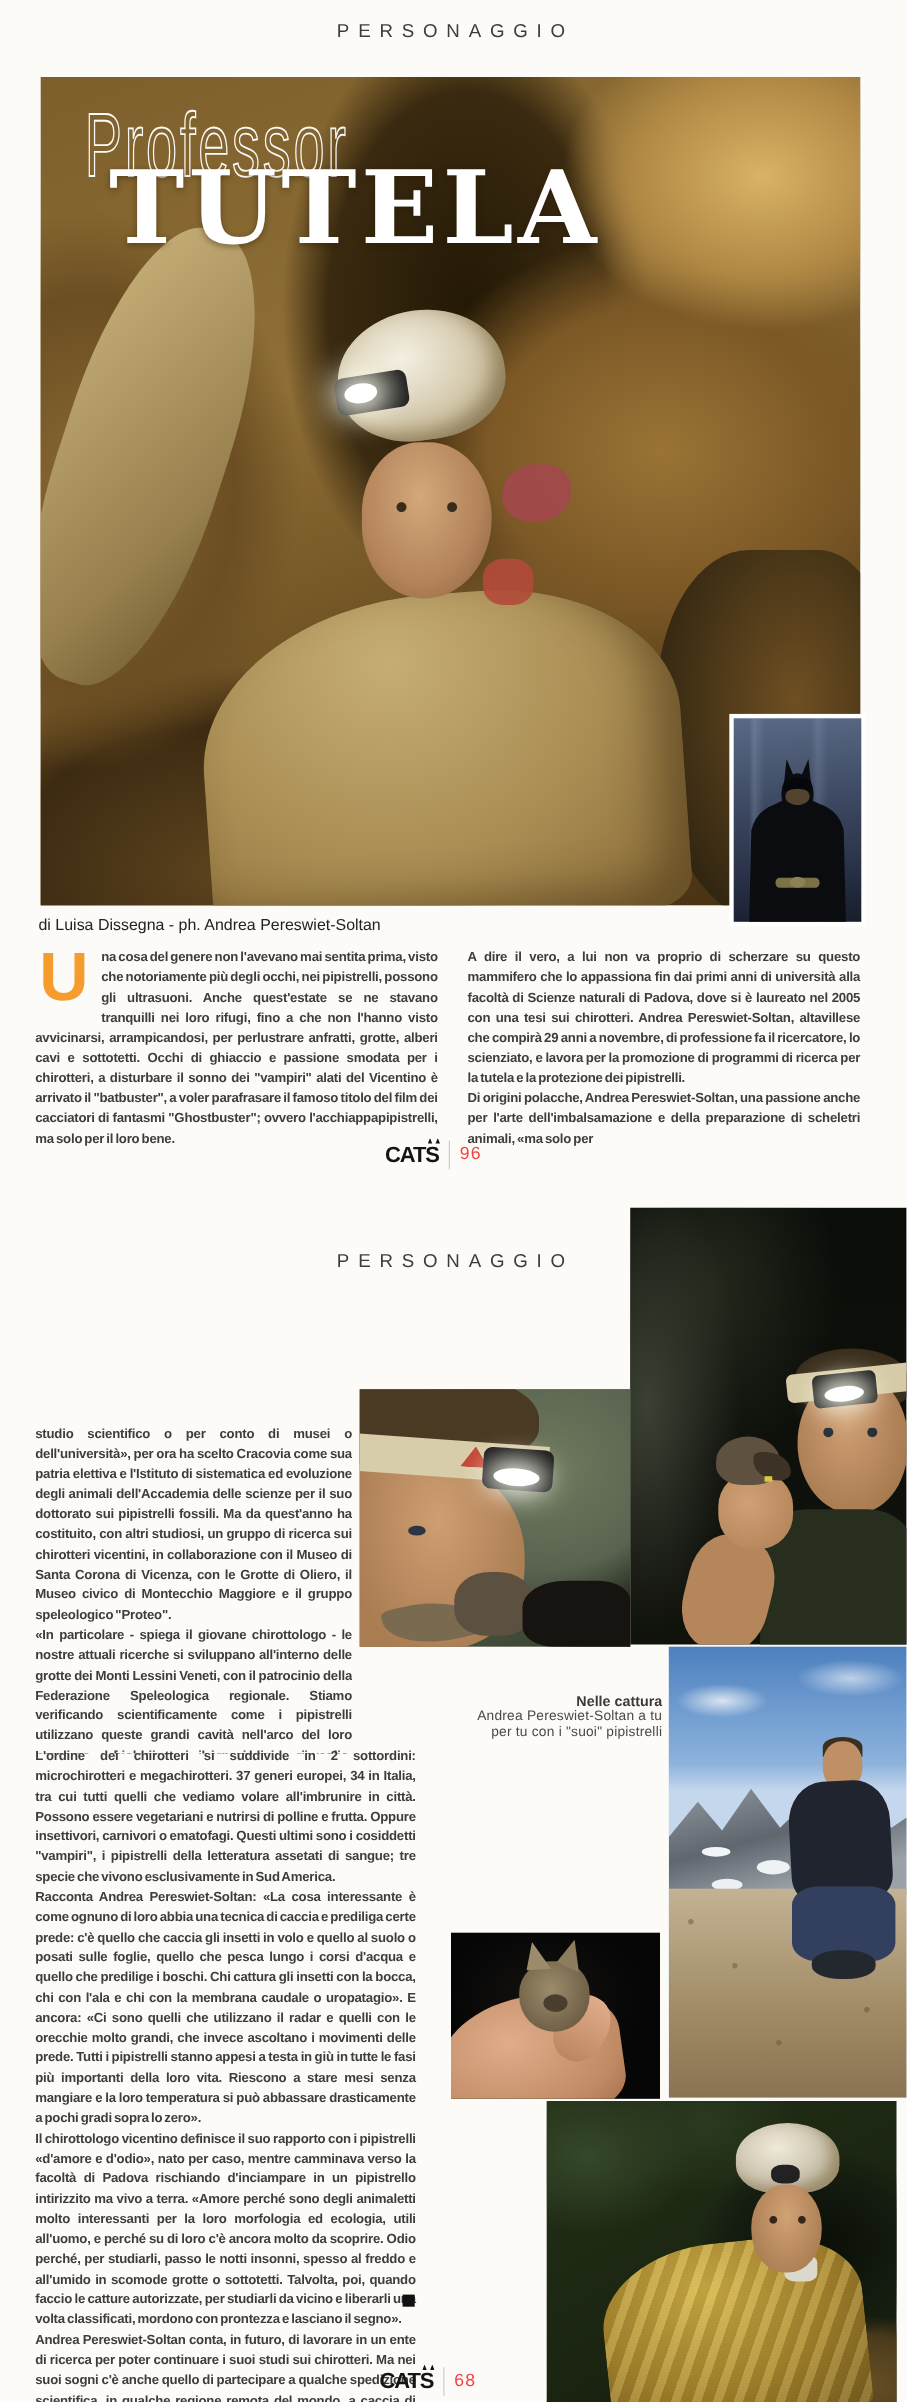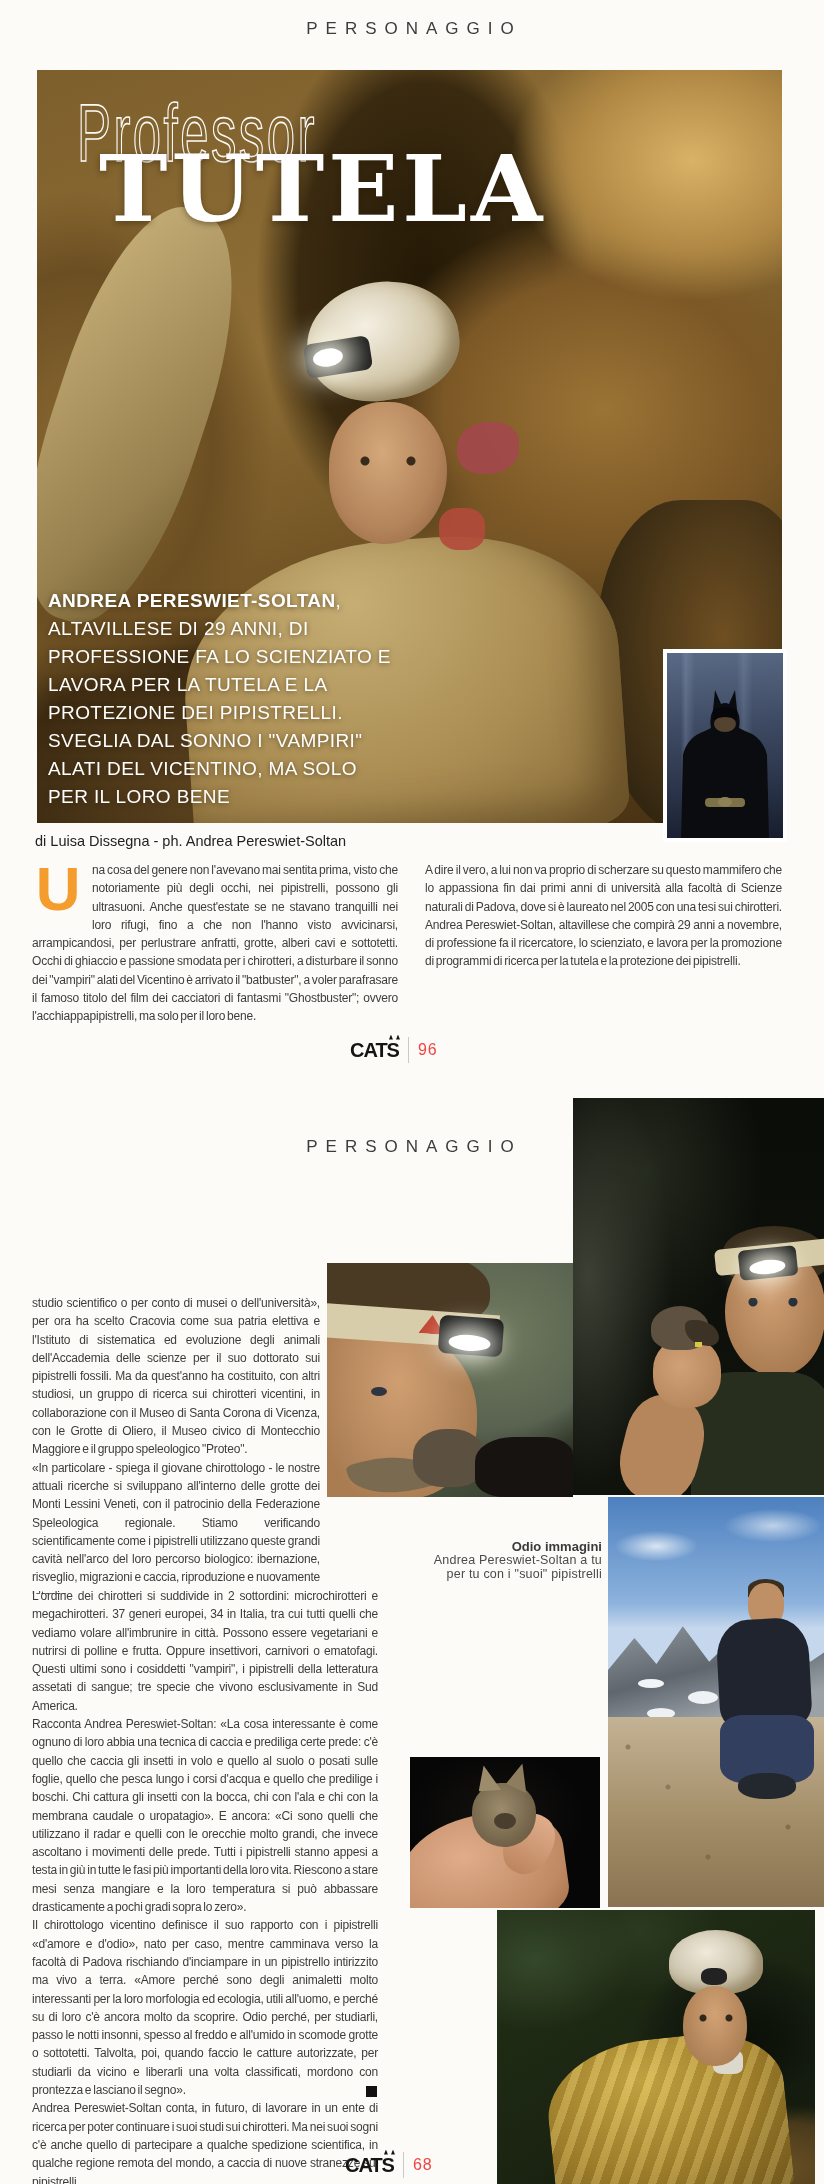--- a/index.html
+++ b/index.html
@@ -166,21 +166,21 @@
   .p2e-suit{left:52px;top:128px;width:238px;height:160px;transform:rotate(-6deg);
     background:
       repeating-linear-gradient(115deg, rgba(255,240,170,.18) 0 8px, rgba(90,70,20,.16) 8px 18px),
       radial-gradient(at 40% 25%,#d3b34a,#a8862e 55%,#7c6120 92%);
     border-radius:45% 35% 5% 5%;}
 
   
   .byline{position:absolute;left:35px;top:833px;font-size:14.5px;color:#222222;}
   .body-text{font-size:12px;line-height:18.3px;letter-spacing:-0.2px;word-spacing:-1.2px;
     text-align:justify;color:#3d3d3d;}
-  .body-text p{margin:0;}
+  .body-text p{margin:0;font-weight:bold;}
   .col1{position:absolute;left:32px;top:861px;width:366px;}
   .col2{position:absolute;left:425px;top:861px;width:357px;}
   .dropcap{float:left;width:52px;height:55px;margin:3px 8px 0 0;
     font-size:62px;line-height:50px;font-weight:bold;color:#F59C2F;text-align:center;}
   .narrowcol{position:absolute;left:32px;top:1294px;width:288px;height:300px;overflow:hidden;}
   .widecol{position:absolute;left:32px;top:1587px;width:346px;}
   .caption{position:absolute;left:402px;top:1540px;width:200px;text-align:right;color:#3a3a3a;}
   .caption .cap-title{font-weight:bold;font-size:13px;line-height:14px;}
   .caption .cap-line{font-size:12.5px;line-height:13.8px;letter-spacing:.2px;color:#4a4a4a;}
   .endmark{position:absolute;left:366px;top:2086px;width:11px;height:11px;background:#111111;}
@@ -210,23 +210,20 @@
     <div class="ph-child p1-redpatch"></div>
     <div class="ph-child p1-helmet"></div>
     <div class="ph-child p1-lamp"></div>
     <div class="ph-child p1-face"></div>
     <div class="ph-child p1-eyes"></div>
     <div class="ph-child p1-collar"></div>
 
     <div class="ph-child hl-professor">Professor</div>
     <div class="ph-child hl-batman">TUTELA</div>
 
-    <div class="ph-child standfirst">
-      <b>ANDREA PERESWIET-SOLTAN</b><span>, ALTAVILLESE DI 29 ANNI, DI PROFESSIONE FA LO SCIENZIATO E LAVORA PER LA TUTELA E LA PROTEZIONE DEI PIPISTRELLI. SVEGLIA DAL SONNO I "VAMPIRI" ALATI DEL VICENTINO, MA SOLO PER IL LORO BENE</span>
-    </div>
   </div>
 
   <div class="abs batbox">
     <div class="batimg">
       <svg width="100" height="160" viewBox="0 0 100 160">
         <path fill="#0a0c10" d="M38 30 L40 10 L46 24 Q50 22 54 24 L60 10 L62 30 Q66 38 64 48 L70 51 Q88 57 92 75 L94 160 L6 160 L8 75 Q12 57 30 51 L36 48 Q34 38 38 30 Z"></path>
         <ellipse cx="50" cy="44" rx="11" ry="8" fill="#53432f"></ellipse>
         <path fill="#05070a" d="M38 30 Q50 24 62 30 L62 40 Q50 34 38 40 Z"></path>
         <rect x="30" y="118" width="40" height="9" rx="4" fill="#7d7148"></rect>
         <ellipse cx="50" cy="122" rx="7" ry="5" fill="#8d8157"></ellipse>
@@ -236,20 +233,21 @@
 
   <div class="byline">di Luisa Dissegna - ph. Andrea Pereswiet-Soltan</div>
 
   <div class="col1 body-text">
     <span class="dropcap">U</span>
     <p>na cosa del genere non l'avevano mai sentita prima, visto che notoriamente più degli occhi, nei pipistrelli, possono gli ultrasuoni. Anche quest'estate se ne stavano tranquilli nei loro rifugi, fino a che non l'hanno visto avvicinarsi, arrampicandosi, per perlustrare anfratti, grotte, alberi cavi e sottotetti. Occhi di ghiaccio e passione smodata per i chirotteri, a disturbare il sonno dei "vampiri" alati del Vicentino è arrivato il "batbuster", a voler parafrasare il famoso titolo del film dei cacciatori di fantasmi "Ghostbuster"; ovvero l'acchiappapipistrelli, ma solo per il loro bene.</p>
   </div>
 
   <div class="col2 body-text">
     <p>A dire il vero, a lui non va proprio di scherzare su questo mammifero che lo appassiona fin dai primi anni di università alla facoltà di Scienze naturali di Padova, dove si è laureato nel 2005 con una tesi sui chirotteri. Andrea Pereswiet-Soltan, altavillese che compirà 29 anni a novembre, di professione fa il ricercatore, lo scienziato, e lavora per la promozione di programmi di ricerca per la tutela e la protezione dei pipistrelli.</p>
+    <p>Di origini polacche, Andrea Pereswiet-Soltan, una passione anche per l'arte dell'imbalsamazione e della preparazione di scheletri animali, «ma solo per</p>
   </div>
 
   <div class="footer f1">
     <span class="cats"><span>CATS</span><i class="ears"></i></span>
     <span class="fdiv"></span>
     <span class="fpage">96</span>
   </div>
 
   <div class="kicker" style="top:1137px;">PERSONAGGIO</div>
 
@@ -273,21 +271,21 @@
     <div class="ph-child p2b-eye"></div>
     <div class="ph-child p2b-band"></div>
     <div class="ph-child p2b-logo"></div>
     <div class="ph-child p2b-lamp"></div>
     <div class="ph-child p2b-wing"></div>
     <div class="ph-child p2b-bat"></div>
     <div class="ph-child p2b-glove"></div>
   </div>
 
   <div class="caption">
-    <div class="cap-title">Odio immagini</div>
+    <div class="cap-title">Nelle cattura</div>
     <div class="cap-line">Andrea Pereswiet-Soltan a tu</div>
     <div class="cap-line">per tu con i "suoi" pipistrelli</div>
   </div>
 
   <div class="narrowcol body-text">
     <p>studio scientifico o per conto di musei o dell'università», per ora ha scelto Cracovia come sua patria elettiva e l'Istituto di sistematica ed evoluzione degli animali dell'Accademia delle scienze per il suo dottorato sui pipistrelli fossili. Ma da quest'anno ha costituito, con altri studiosi, un gruppo di ricerca sui chirotteri vicentini, in collaborazione con il Museo di Santa Corona di Vicenza, con le Grotte di Oliero, il Museo civico di Montecchio Maggiore e il gruppo speleologico "Proteo".</p>
     <p>«In particolare - spiega il giovane chirottologo - le nostre attuali ricerche si sviluppano all'interno delle grotte dei Monti Lessini Veneti, con il patrocinio della Federazione Speleologica regionale. Stiamo verificando scientificamente come i pipistrelli utilizzano queste grandi cavità nell'arco del loro percorso biologico: ibernazione, risveglio, migrazioni e caccia, riproduzione e nuovamente letargo».</p>
   </div>
 
   <div class="widecol body-text">

